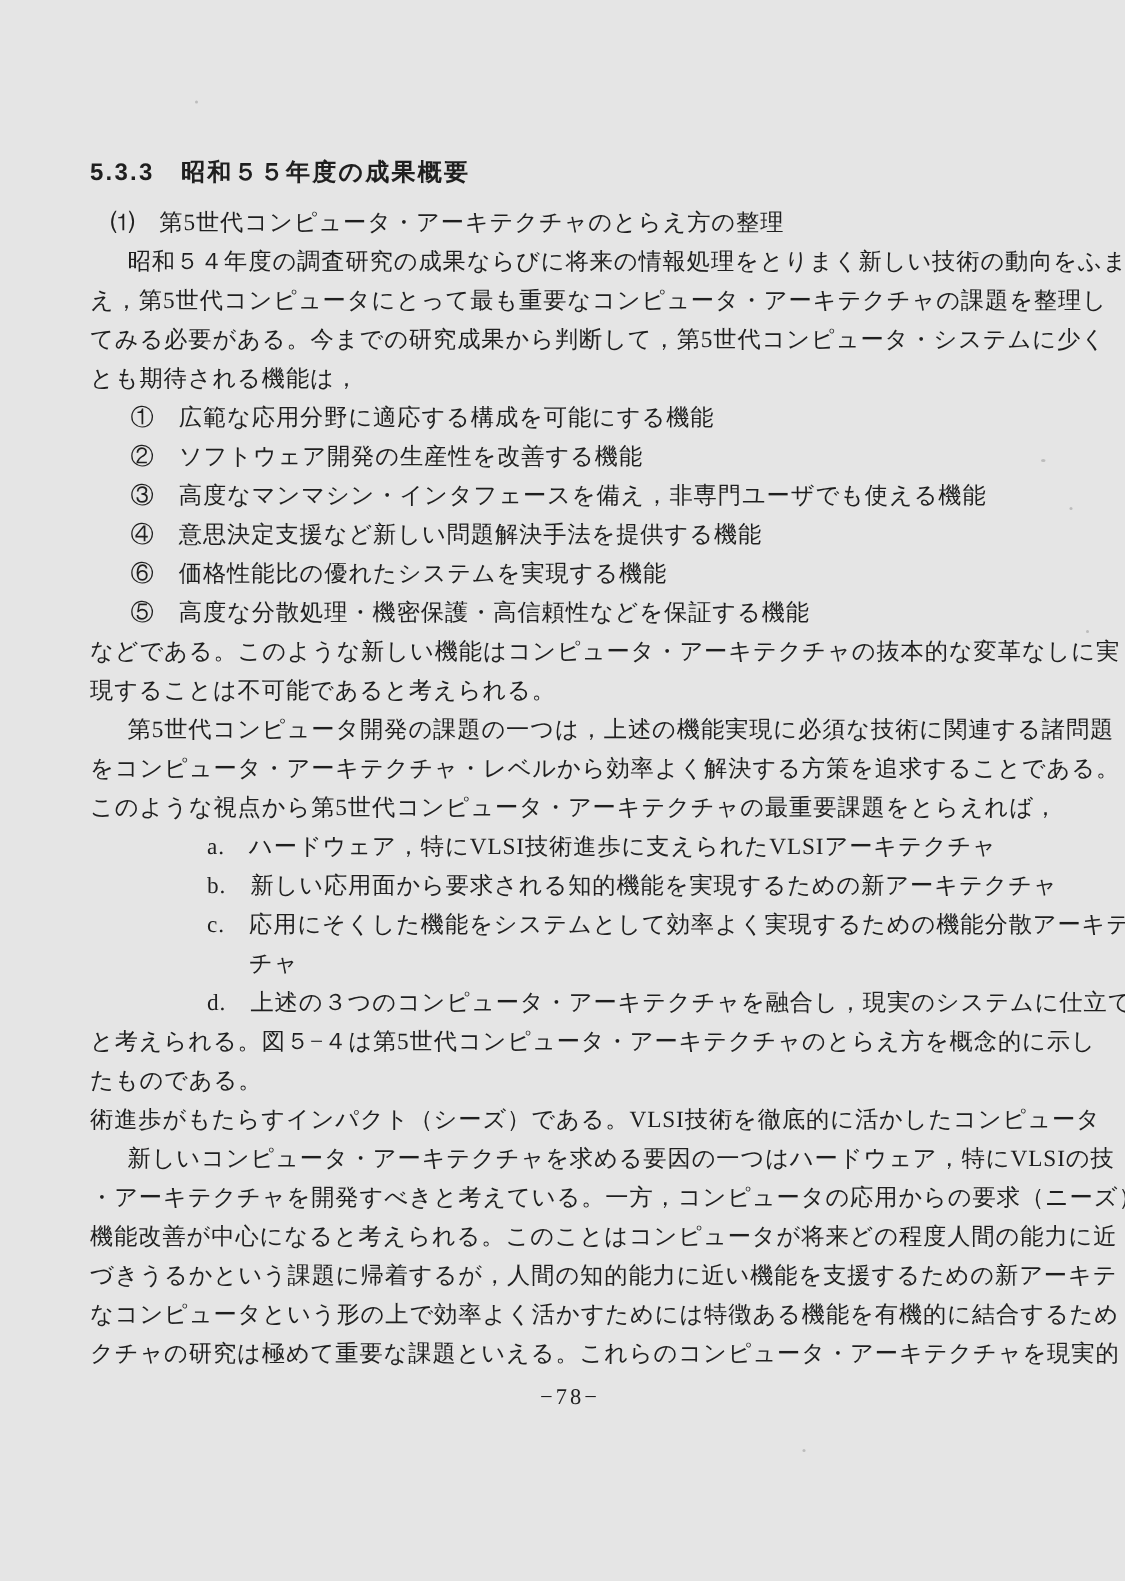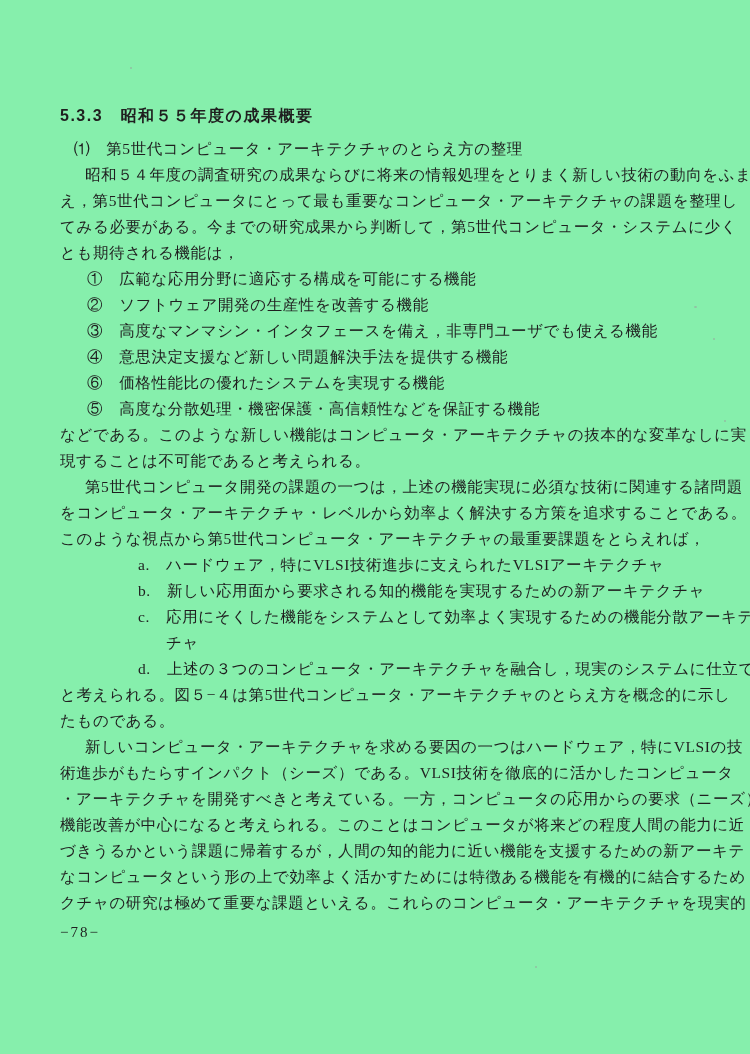--- a/index.html
+++ b/index.html
@@ -4,21 +4,21 @@
 <style>
   html, body {
     margin: 0;
     padding: 0;
     background: #ffffff;
   }
   .page {
     position: relative;
     width: 750px;
     height: 1054px;
-    background: #86efac;
+    background: #e5e5e5;
     overflow: hidden;
     color: #1f1f1f;
     font-family: "Liberation Serif", serif;
   }
   .text-col {
     position: absolute;
     left: 60px;
     top: 102px;
     width: 640px;
   }
@@ -38,21 +38,21 @@
     white-space: nowrap;
   }
   .line.sub   { padding-left: 14px; }
   .line.para  { padding-left: 25px; }
   .line.flush { padding-left: 0; }
   .line.num   { padding-left: 27px; }
   .line.alpha { padding-left: 78px; }
   .line.cont  { padding-left: 106px; }
   .pagenum {
     margin-top: 8px;
-    text-align: left;
+    text-align: center;
     font-size: 15px;
     letter-spacing: 2px;
   }
   .speckle {
     position: absolute;
     background: #9a9a9a;
     opacity: 0.55;
     border-radius: 50%;
   }
   #sp1 { left: 130px; top: 67px;  width: 2px; height: 2px; }
@@ -91,22 +91,22 @@
         <div class="line para">第5世代コンピュータ開発の課題の一つは，上述の機能実現に必須な技術に関連する諸問題</div>
         <div class="line flush">をコンピュータ・アーキテクチャ・レベルから効率よく解決する方策を追求することである。</div>
         <div class="line flush">このような視点から第5世代コンピュータ・アーキテクチャの最重要課題をとらえれば，</div>
         <div class="line alpha">a.　ハードウェア，特にVLSI技術進歩に支えられたVLSIアーキテクチャ</div>
         <div class="line alpha">b.　新しい応用面から要求される知的機能を実現するための新アーキテクチャ</div>
         <div class="line alpha">c.　応用にそくした機能をシステムとして効率よく実現するための機能分散アーキテク</div>
         <div class="line cont">チャ</div>
         <div class="line alpha">d.　上述の３つのコンピュータ・アーキテクチャを融合し，現実のシステムに仕立てあ</div>
         <div class="line flush">と考えられる。図５−４は第5世代コンピュータ・アーキテクチャのとらえ方を概念的に示し</div>
         <div class="line flush">たものである。</div>
+        <div class="line flush">術進歩がもたらすインパクト（シーズ）である。VLSI技術を徹底的に活かしたコンピュータ</div>
         <div class="line para">新しいコンピュータ・アーキテクチャを求める要因の一つはハードウェア，特にVLSIの技</div>
-        <div class="line flush">術進歩がもたらすインパクト（シーズ）である。VLSI技術を徹底的に活かしたコンピュータ</div>
         <div class="line flush">・アーキテクチャを開発すべきと考えている。一方，コンピュータの応用からの要求（ニーズ）</div>
         <div class="line flush">機能改善が中心になると考えられる。このことはコンピュータが将来どの程度人間の能力に近</div>
         <div class="line flush">づきうるかという課題に帰着するが，人間の知的能力に近い機能を支援するための新アーキテ</div>
         <div class="line flush">なコンピュータという形の上で効率よく活かすためには特徴ある機能を有機的に結合するため</div>
         <div class="line flush">クチャの研究は極めて重要な課題といえる。これらのコンピュータ・アーキテクチャを現実的</div>
       </div>
 
     <div class="pagenum">−78−</div>
   </div>
 </div>

